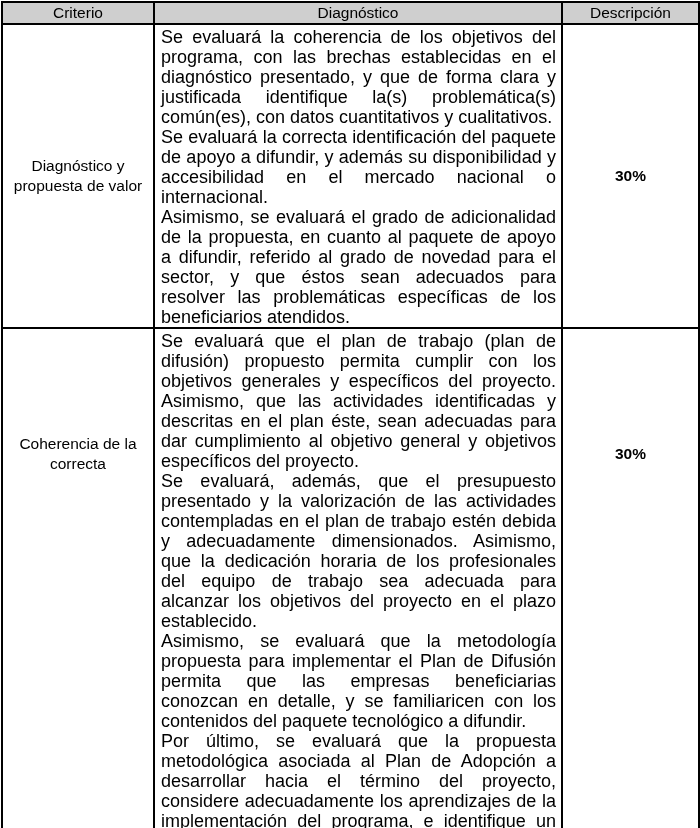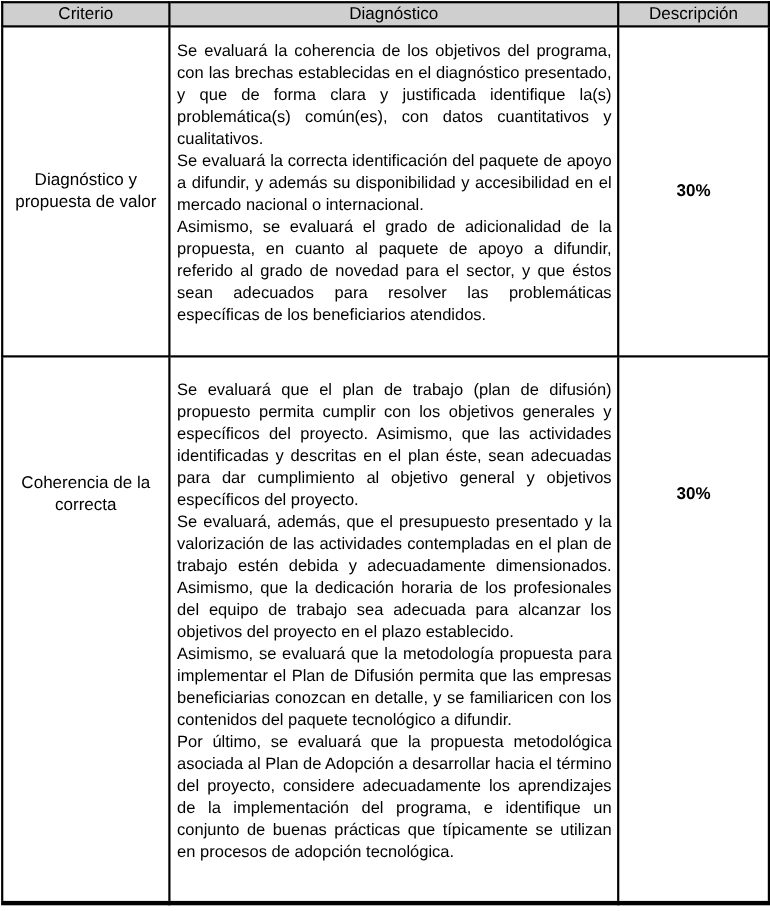--- a/index.html
+++ b/index.html
@@ -56,22 +56,22 @@
     padding: 0 9px;
   }
   td.ponderacion {
     font-weight: bold;
     font-size: 15.5px;
     text-align: center;
     padding: 0;
     border-radius: 32px;
   }
   td.descripcion {
-    padding: 2px 5px 16px 6px;
-    font-size: 15px;
+    padding: 2px 5px 0 6px;
+    font-size: 18px;
     line-height: 20px;
     text-align: justify;
     text-justify: inter-word;
   }
   td.descripcion p {
     margin: 0;
     padding: 0;
   }
   tr.row1 { height: 300px; }
   tr.row2 { height: 497px; }

